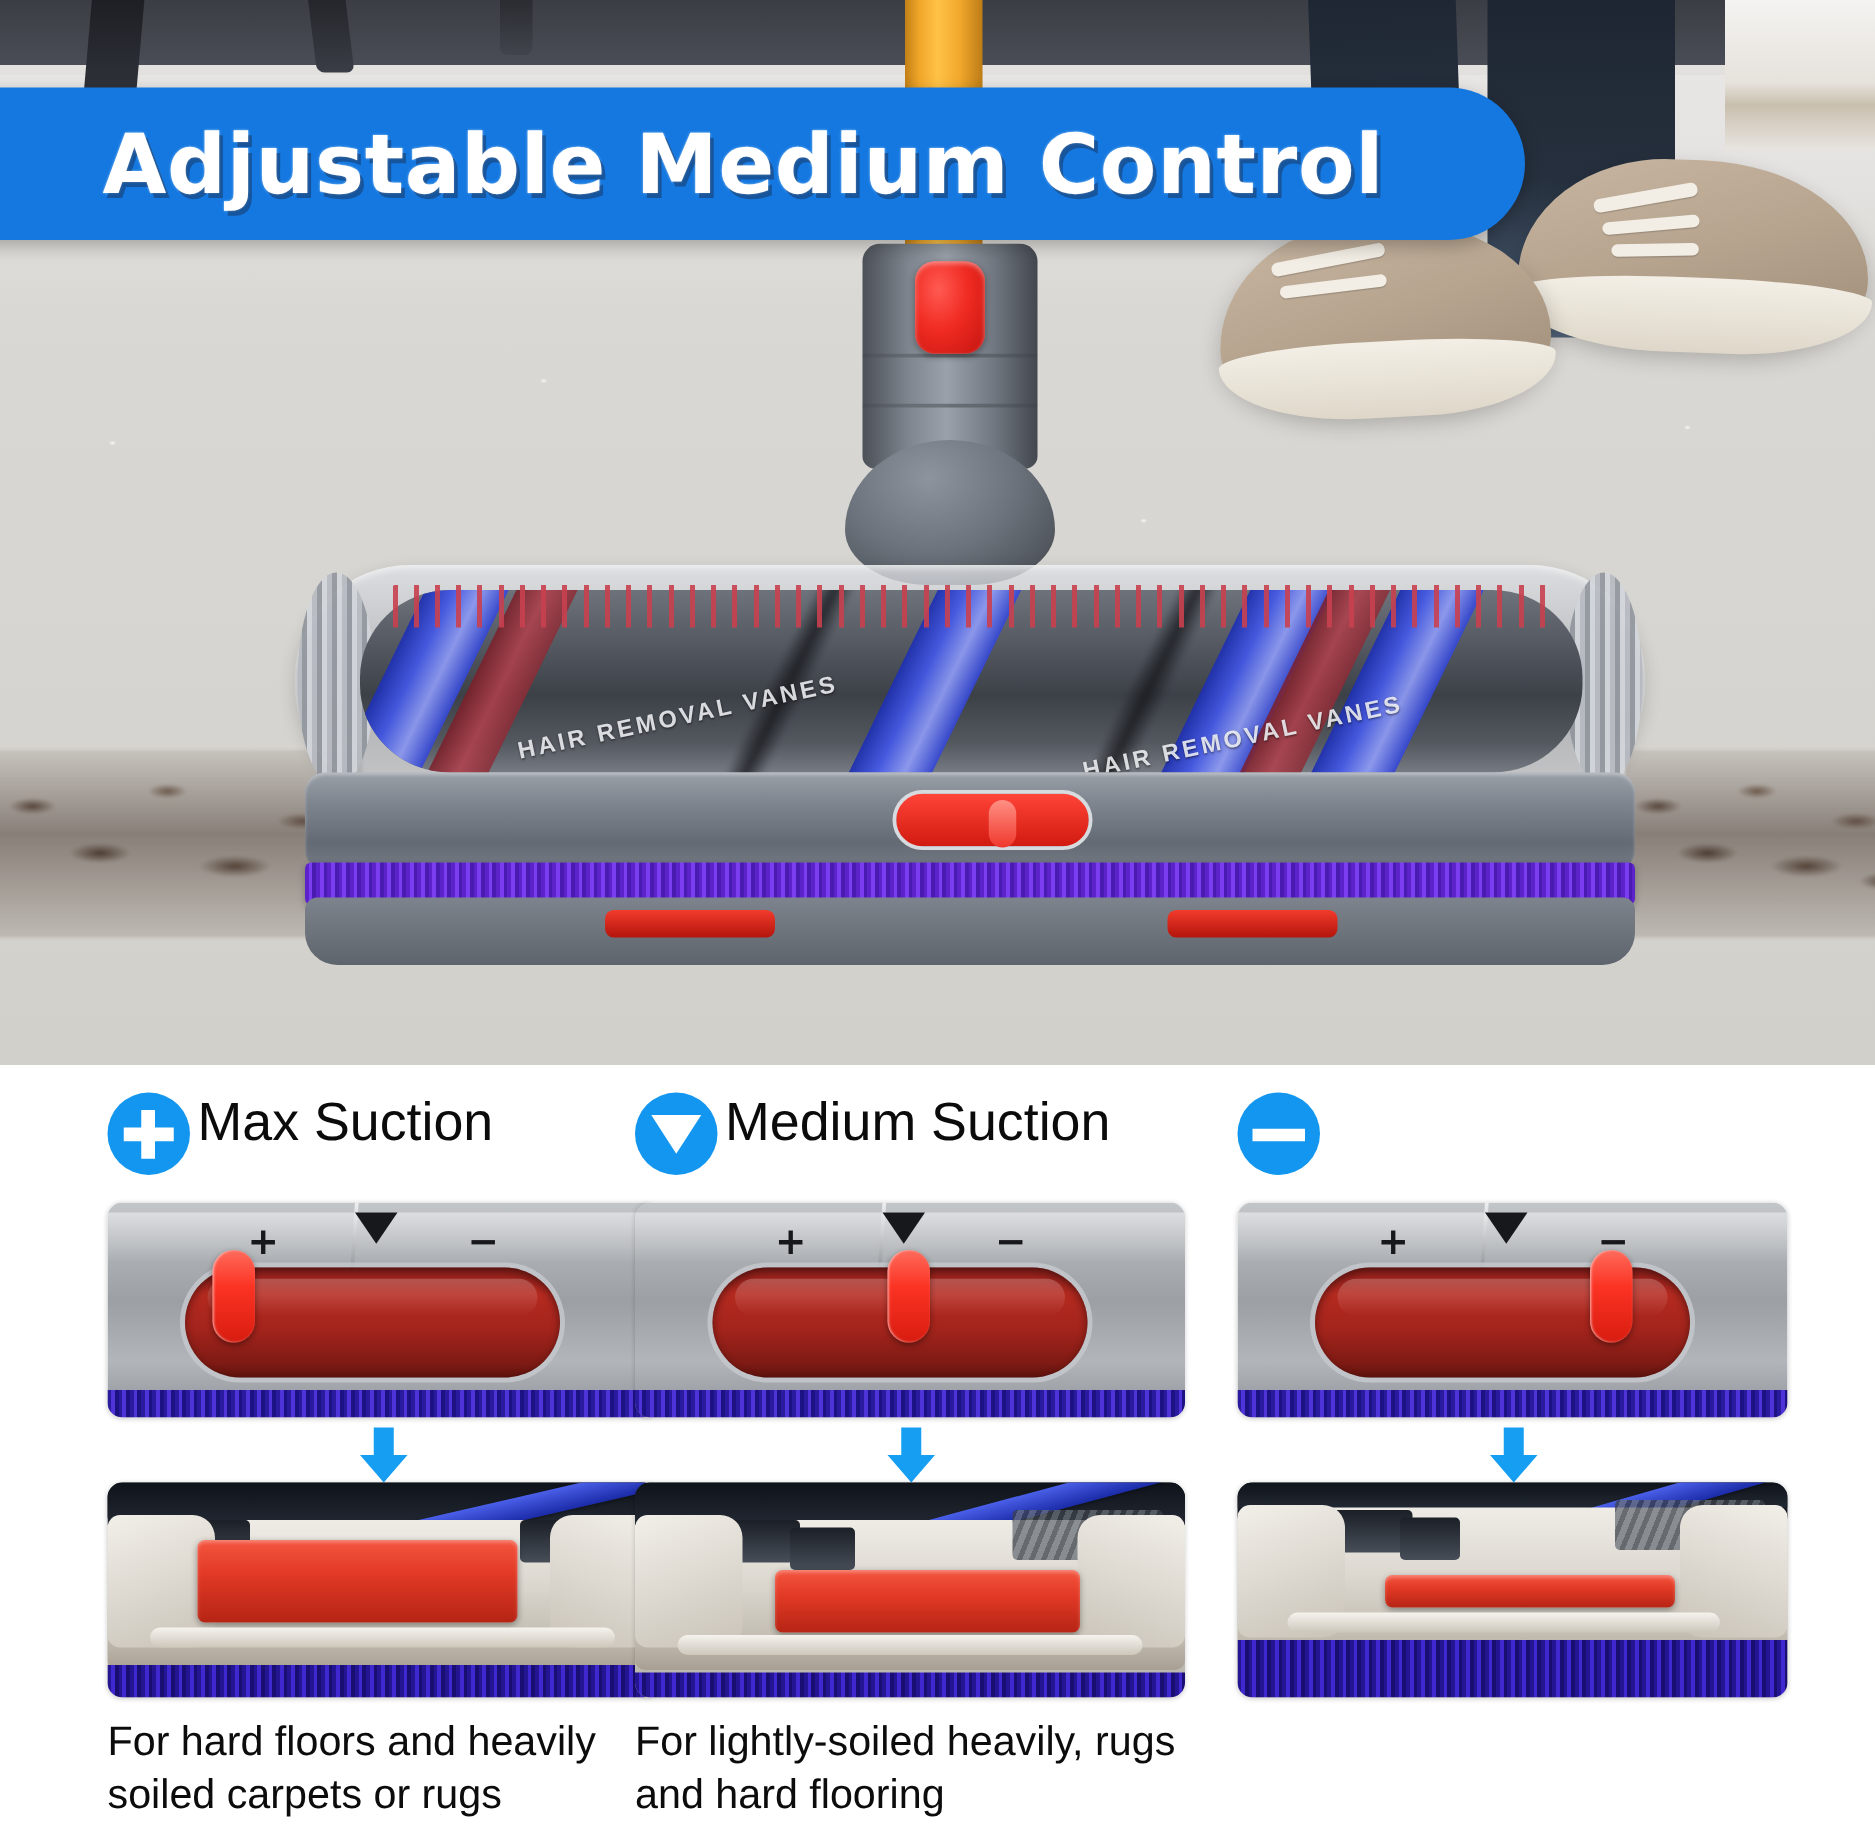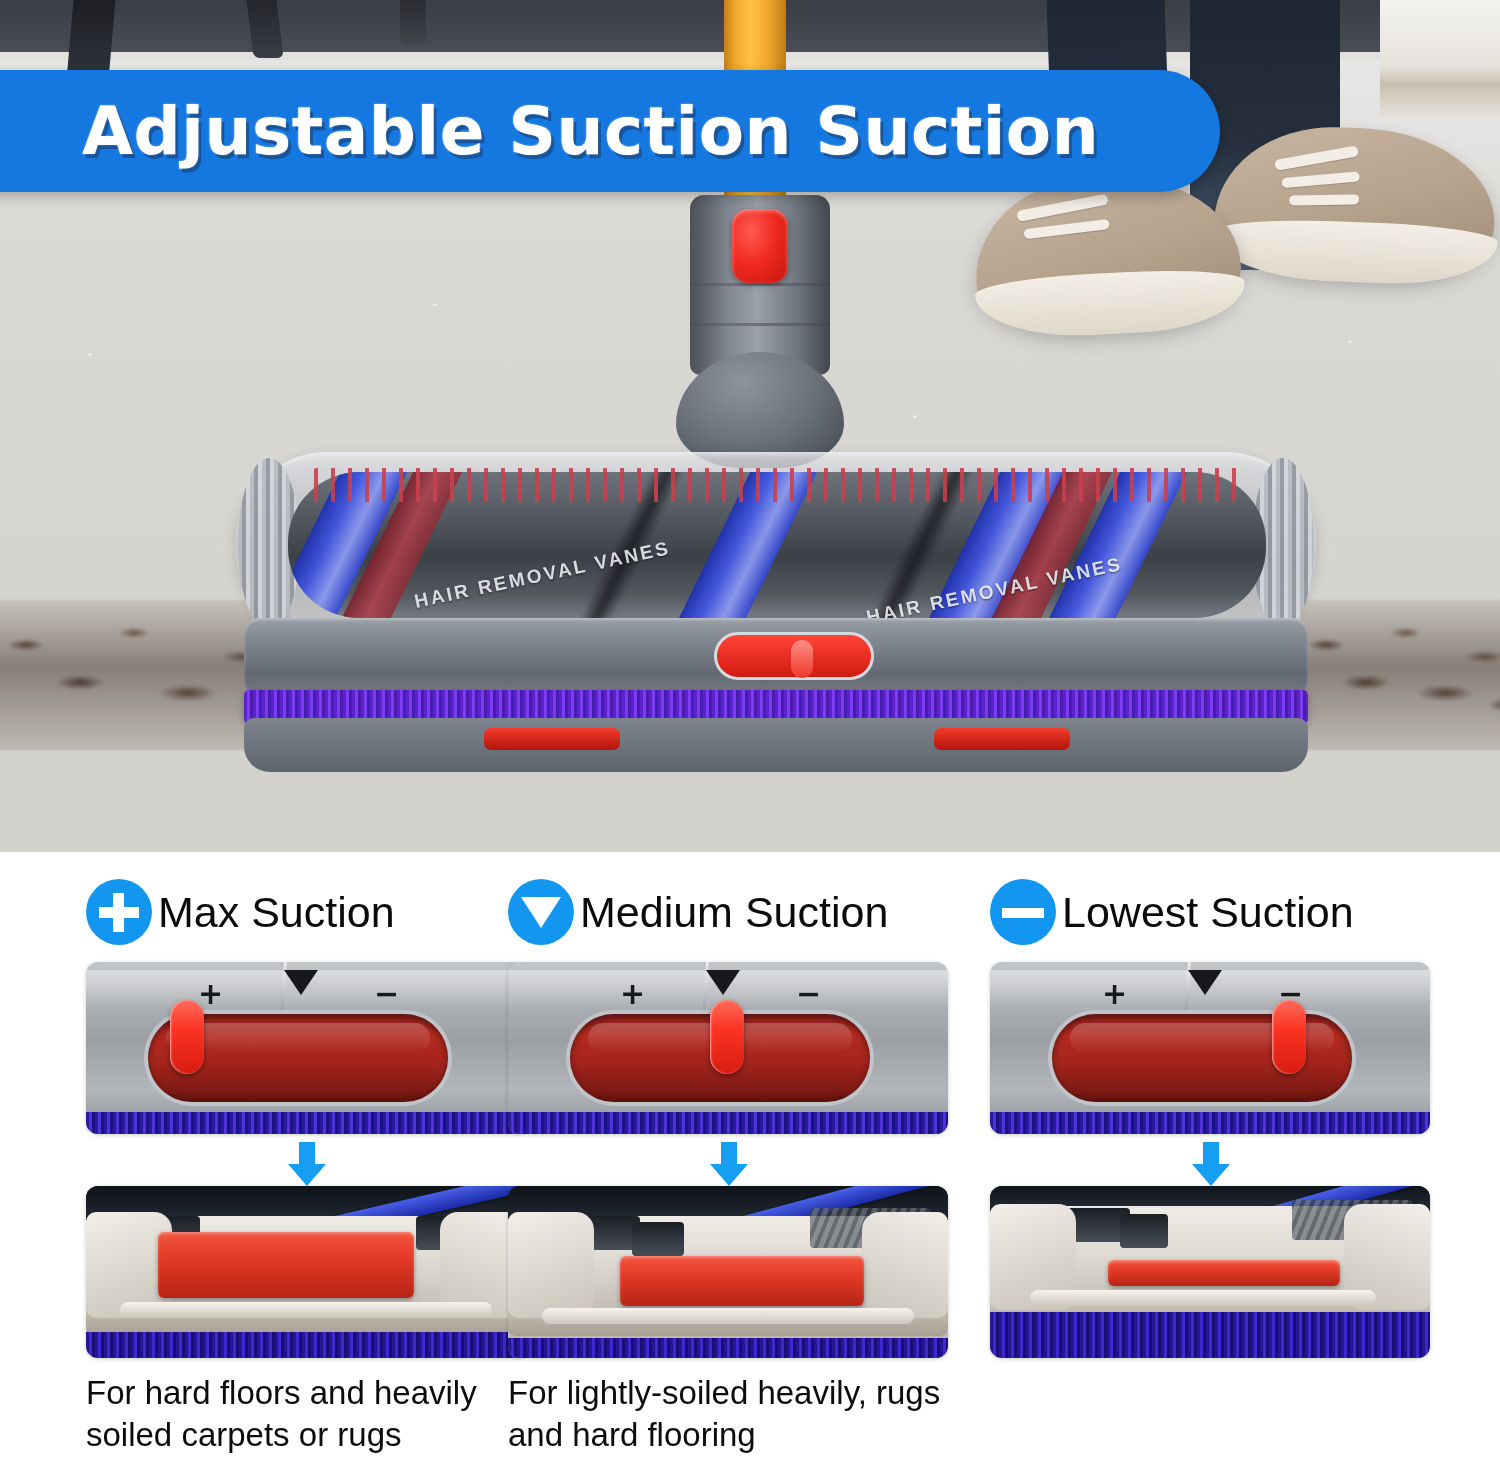--- a/index.html
+++ b/index.html
@@ -146,21 +146,21 @@
      box-shadow:0 5px 14px rgba(0,0,0,.26); display:flex; align-items:center; }
   .banner-title { margin-left:106px; color:#fff; font-size:66px; font-weight:bold;
      font-family:"DejaVu Sans", sans-serif; letter-spacing:.5px;
      text-shadow:3px 4px 0 rgba(25,40,70,.45), 0 0 2px rgba(255,255,255,.6); }
 
   
   .compare { position:absolute; left:0; top:852px; width:1500px; height:625px; background:#fff; }
   .col { position:absolute; top:0; width:460px; }
   .col.c0 { left:86px; } .col.c1 { left:508px; } .col.c2 { left:990px; }
 
-  .col-head { display:flex; align-items:center; height:76px; margin-top:22px; }
+  .col-head { display:flex; height:76px; margin-top:22px; }
   .badge { width:66px; height:66px; border-radius:50%; background:#1296ef;
      flex:0 0 66px; position:relative; }
   .badge .gl { position:absolute; background:#fff; }
   .badge.plus .gl.h { left:13px; top:28px; width:40px; height:11px; }
   .badge.plus .gl.v { left:27px; top:14px; width:11px; height:39px; }
   .badge.minus .gl.h { left:12px; top:29px; width:42px; height:10px; }
   .badge.tri .tr { position:absolute; left:13px; top:18px; width:0; height:0;
      border-left:20px solid transparent; border-right:20px solid transparent;
      border-top:31px solid #fff; }
   .col-title { font-size:43px; color:#0b0b0b; margin-left:6px; white-space:nowrap;
@@ -293,21 +293,21 @@
         </div>
       </div>
       <div class="brush-strip"></div>
       <div class="lower-shell">
         <div class="vent-red a"></div>
         <div class="vent-red b"></div>
       </div>
     </div>
 
     <div class="banner">
-      <div class="banner-title">Adjustable Suction Suction</div>
+      <div class="banner-title">Adjustable Medium Control</div>
     </div>
   </div>
 
   <div class="compare">
 
     <div class="col c0">
       <div class="col-head">
         <div class="badge plus">
           <div class="gl h"></div>
             <div class="gl v"></div>
@@ -392,21 +392,20 @@
       </div>
 
       <div class="caption">For lightly-soiled heavily, rugs and hard flooring</div>
     </div>
 
     <div class="col c2">
       <div class="col-head">
         <div class="badge minus">
           <div class="gl h"></div>
         </div>
-        <div class="col-title">Lowest Suction</div>
       </div>
 
       <div class="photo">
         <div class="sl-body"></div>
           <div class="sl-sheen"></div>
           <div class="sl-seam"></div>
         <div class="mk plus">+</div>
         <div class="mk tri"></div>
         <div class="mk minus">−</div>
         <div class="track">

